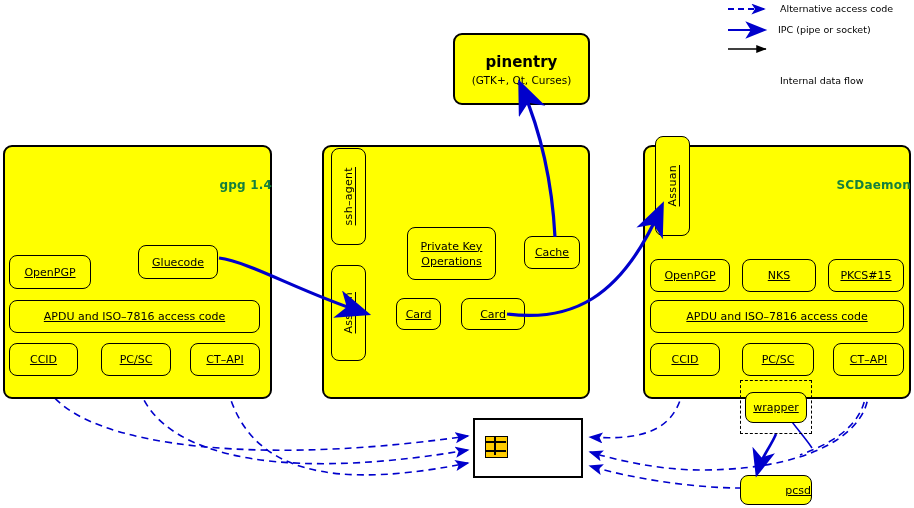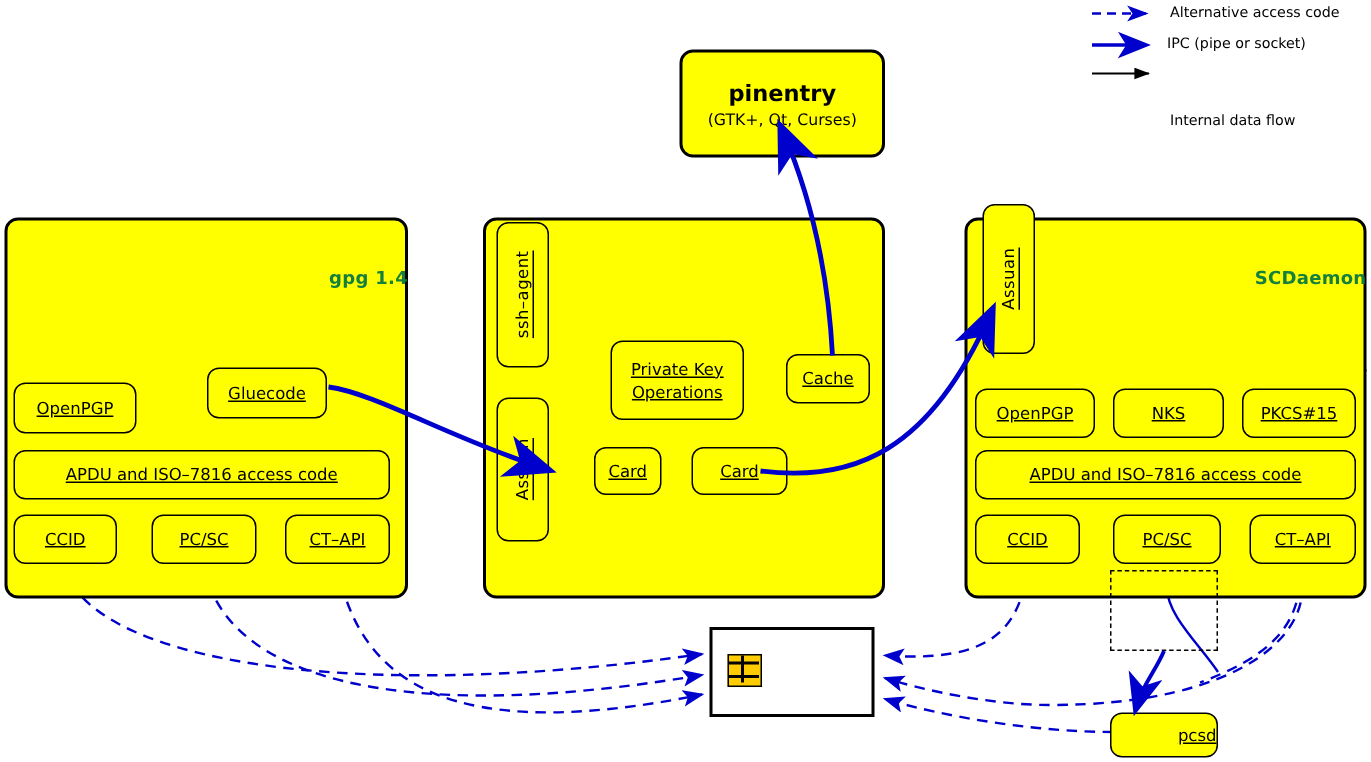--- a/index.html
+++ b/index.html
@@ -167,20 +167,23 @@
       <span class="lbl">CCID</span>
     </div>
     <div class="box inner" style="left:742px;top:343px;width:72px;height:33px;">
       <span class="lbl">PC/SC</span>
     </div>
     <div class="box inner" style="left:833px;top:343px;width:71px;height:33px;">
       <span class="lbl">CT–API</span>
     </div>
 
     <div class="dashbox" style="left:740px;top:380px;width:72px;height:54px;"></div>
+    <div class="box inner" style="left:745px;top:392px;width:62px;height:31px;">
+      <span class="lbl">wrapper</span>
+    </div>
 
     <div class="box inner" style="left:740px;top:475px;width:72px;height:30px;justify-content:flex-end;">
       <span class="lbl">pcsd</span>
     </div>
 
     <div class="card" style="left:473px;top:418px;width:110px;height:60px;"></div>
     <div class="chip" style="left:485px;top:436px;width:21px;height:20px;"></div>
     <div class="chipline" style="left:494px;top:437px;width:1.5px;height:18px;"></div>
     <div class="chipline" style="left:486px;top:441px;width:20px;height:1.5px;"></div>
     <div class="chipline" style="left:486px;top:450px;width:20px;height:1.5px;"></div>

